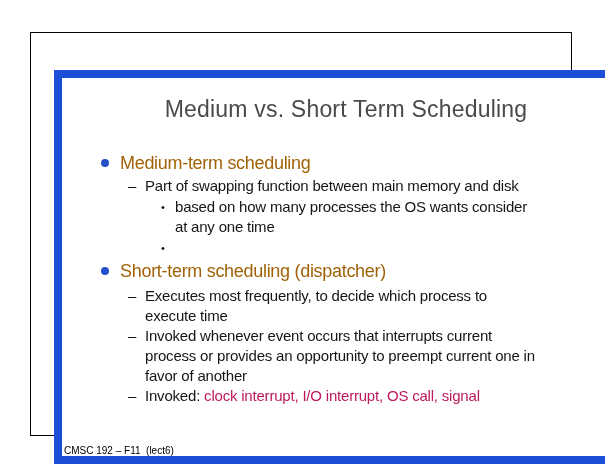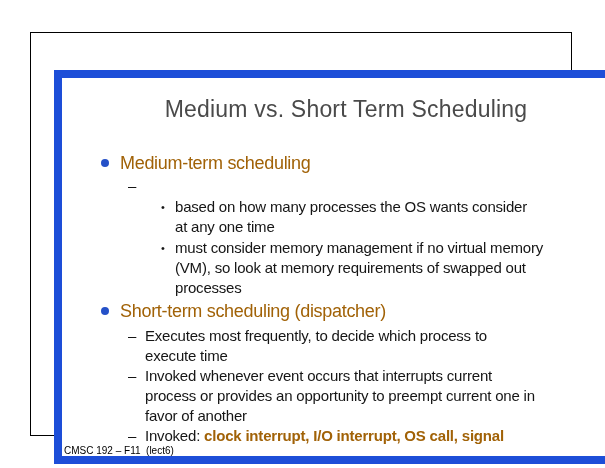--- a/index.html
+++ b/index.html
@@ -20,21 +20,21 @@
              background:#2551C8; margin-top:8px; }
   .l2 { padding-left:66px; font-size:15px; line-height:20px; letter-spacing:-0.2px;
         color:#151515; margin-top:1px; }
   .l2 .marker { width:17px; flex:0 0 17px; }
   .l3 { padding-left:99px; font-size:15px; line-height:20px; letter-spacing:-0.2px;
         color:#151515; margin-top:1px; }
   .l3 .marker { width:14px; flex:0 0 14px; font-size:11px; line-height:20px; }
   .row .txt { white-space:pre-line; }
   .first { margin-top:0; }
   .gap-top { margin-top:3px; }
-  .highlight { color:#a16207;font-weight:bold; }
+  .highlight { color:#be185d; }
   .footer-left { position:absolute; left:2px; bottom:0px; font-size:10px;
                  color:#000; white-space:pre; }
   .page-number { position:absolute; right:12px; bottom:4px; font-size:11px; color:#000; }
 </style>
 </head>
 <body>
 
 <div class="outer-frame">
   <div class="inner-frame">
 
@@ -44,33 +44,31 @@
 
       <div class="row l1 first">
         <span class="marker">
             <span class="dot"></span>
           </span>
         <span class="txt">Medium-term scheduling</span>
       </div>
 
       <div class="row l2">
         <span class="marker">–</span>
+        <span class="txt">Part of swapping function between main memory and disk</span>
       </div>
 
       <div class="row l3">
         <span class="marker">•</span>
         <span class="txt">based on how many processes the OS wants consider
 at any one time</span>
       </div>
 
       <div class="row l3">
         <span class="marker">•</span>
-        <span class="txt">must consider memory management if no virtual memory
-(VM), so look at memory requirements of swapped out
-processes</span>
       </div>
 
       <div class="row l1">
         <span class="marker">
             <span class="dot"></span>
           </span>
         <span class="txt">Short-term scheduling (dispatcher)</span>
       </div>
 
       <div class="row l2 gap-top">

